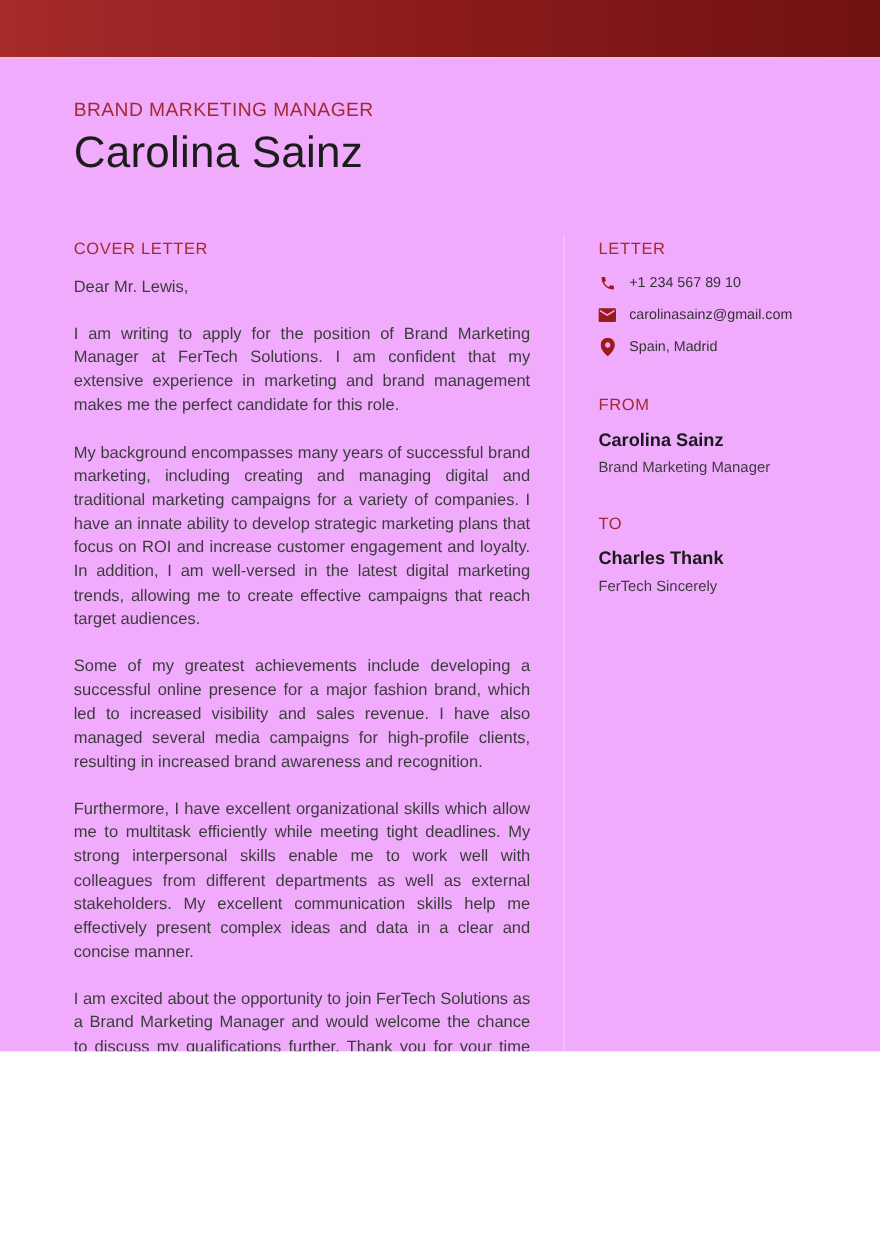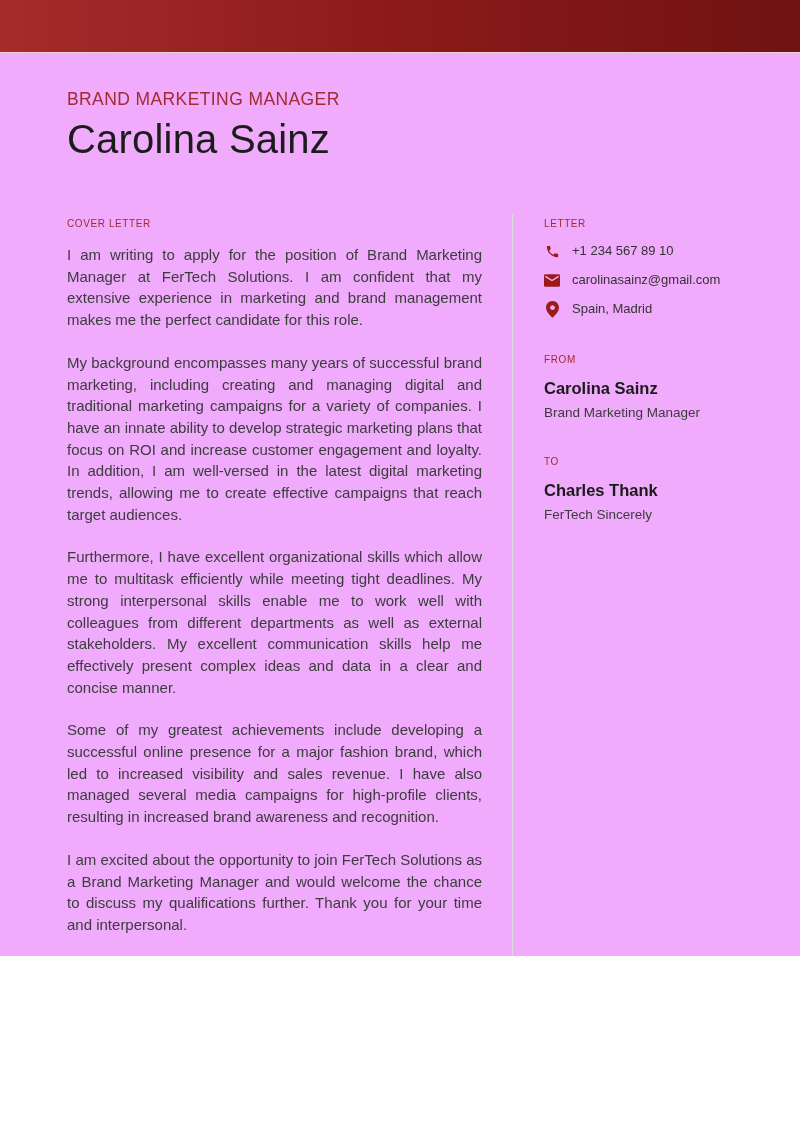--- a/index.html
+++ b/index.html
@@ -46,21 +46,21 @@
     display: flex;
     align-items: stretch;
     margin: 56px 67px 0 67px;
   }
   .letter {
     width: 415px;
     flex: 0 0 415px;
   }
   .section-heading {
     color: var(--accent-red);
-    font-size: 10px;
+    font-size: 15px;
     font-weight: 400;
     letter-spacing: 0.6px;
     margin-bottom: 15px;
   }
   .salutation,
   .para,
   .closing,
   .signature {
     font-size: 15px;
     line-height: 21.7px;
@@ -124,24 +124,25 @@
 
   <header class="header">
     <div class="job-title">BRAND MARKETING MANAGER</div>
     <h1 class="person-name">Carolina Sainz</h1>
   </header>
 
   <main class="content">
 
     <section class="letter">
       <h2 class="section-heading">COVER LETTER</h2>
+      <p class="salutation">Dear Mr. Lewis,</p>
       <p class="para">I am writing to apply for the position of Brand Marketing Manager at FerTech Solutions. I am confident that my extensive experience in marketing and brand management makes me the perfect candidate for this role.</p>
       <p class="para">My background encompasses many years of successful brand marketing, including creating and managing digital and traditional marketing campaigns for a variety of companies. I have an innate ability to develop strategic marketing plans that focus on ROI and increase customer engagement and loyalty. In addition, I am well-versed in the latest digital marketing trends, allowing me to create effective campaigns that reach target audiences.</p>
+      <p class="para">Some of my greatest achievements include developing a successful online presence for a major fashion brand, which led to increased visibility and sales revenue. I have also managed several media campaigns for high-profile clients, resulting in increased brand awareness and recognition.</p>
       <p class="para">Furthermore, I have excellent organizational skills which allow me to multitask efficiently while meeting tight deadlines. My strong interpersonal skills enable me to work well with colleagues from different departments as well as external stakeholders. My excellent communication skills help me effectively present complex ideas and data in a clear and concise manner.</p>
-      <p class="para">Some of my greatest achievements include developing a successful online presence for a major fashion brand, which led to increased visibility and sales revenue. I have also managed several media campaigns for high-profile clients, resulting in increased brand awareness and recognition.</p>
       <p class="para">I am excited about the opportunity to join FerTech Solutions as a Brand Marketing Manager and would welcome the chance to discuss my qualifications further. Thank you for your time and interpersonal.</p>
       <p class="closing">Solutions,</p>
       <p class="signature">Carolina Sainz</p>
     </section>
 
     <div class="divider"></div>
 
     <aside class="sidebar">
 
       <h2 class="section-heading">LETTER</h2>

